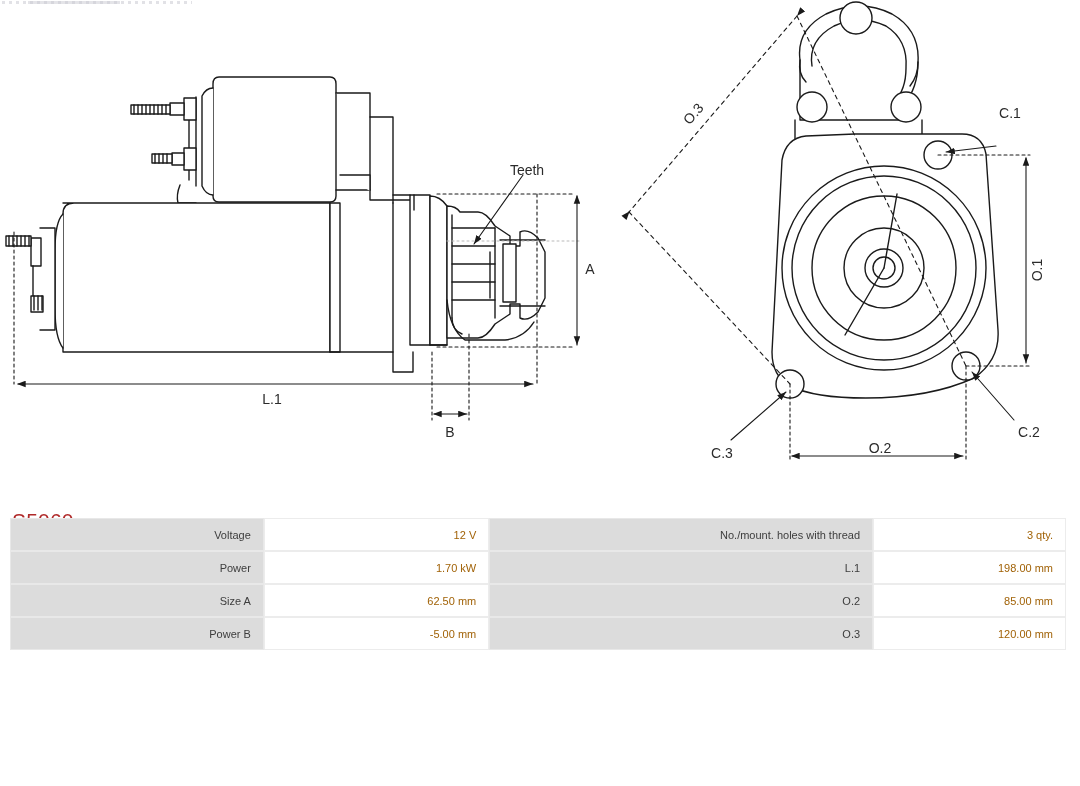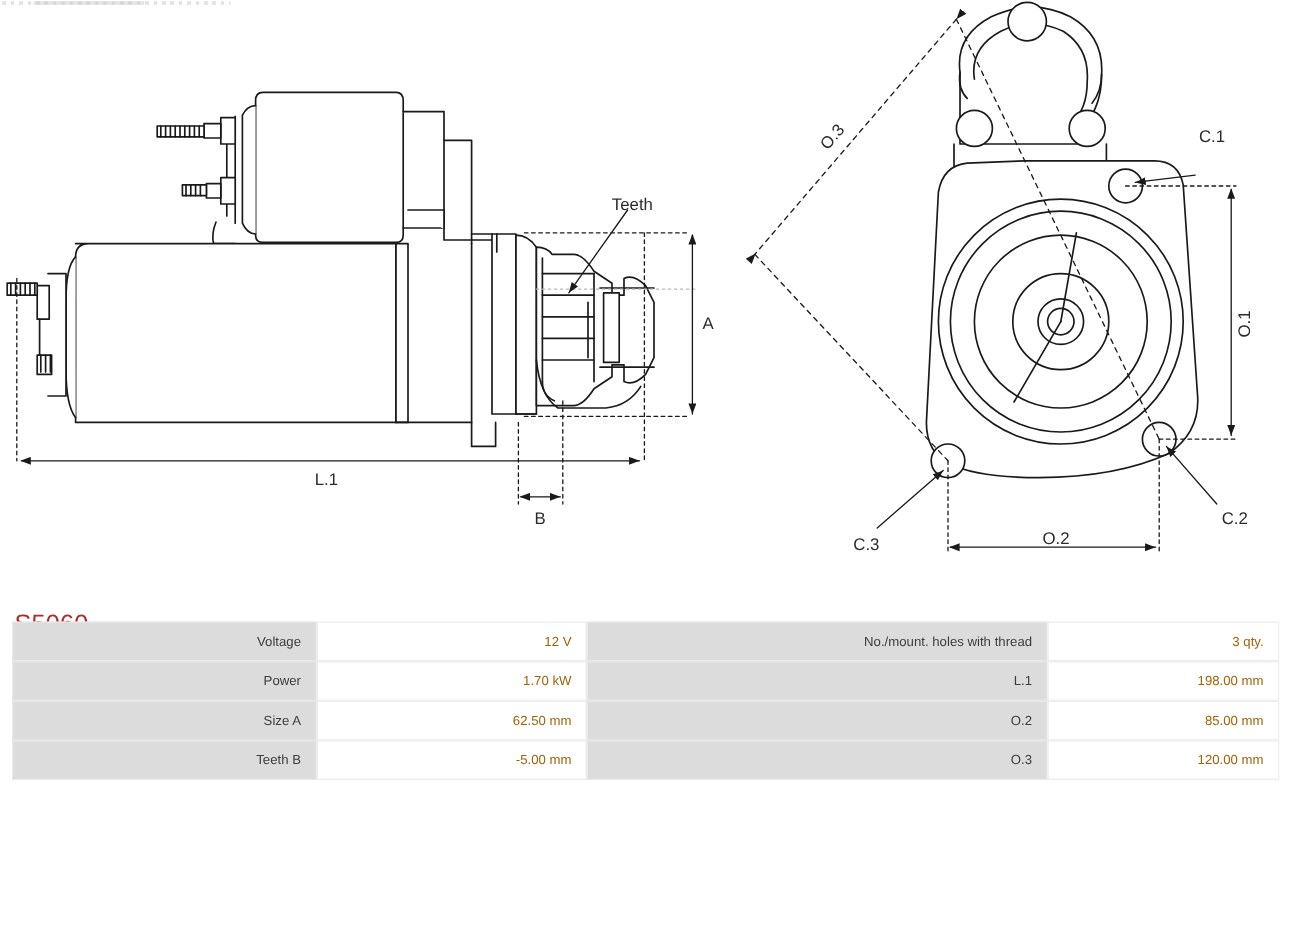--- a/index.html
+++ b/index.html
@@ -270,21 +270,21 @@
         <td class="label-cell">L.1</td>
         <td class="value-cell">198.00 mm</td>
       </tr>
       <tr>
         <td class="label-cell">Size A</td>
         <td class="value-cell">62.50 mm</td>
         <td class="label-cell">O.2</td>
         <td class="value-cell">85.00 mm</td>
       </tr>
       <tr>
-        <td class="label-cell">Teeth B</td>
+        <td class="label-cell">Power B</td>
         <td class="value-cell">-5.00 mm</td>
         <td class="label-cell">O.3</td>
         <td class="value-cell">120.00 mm</td>
       </tr>
     </tbody>
   </table>
 
 </div>
 
 </body></html>

